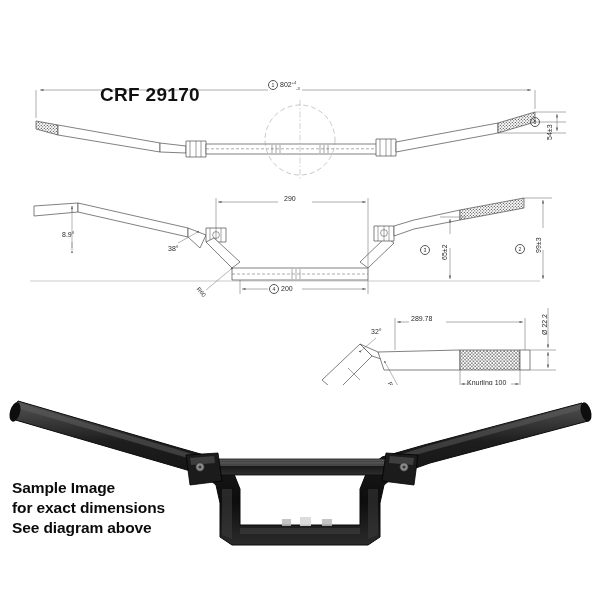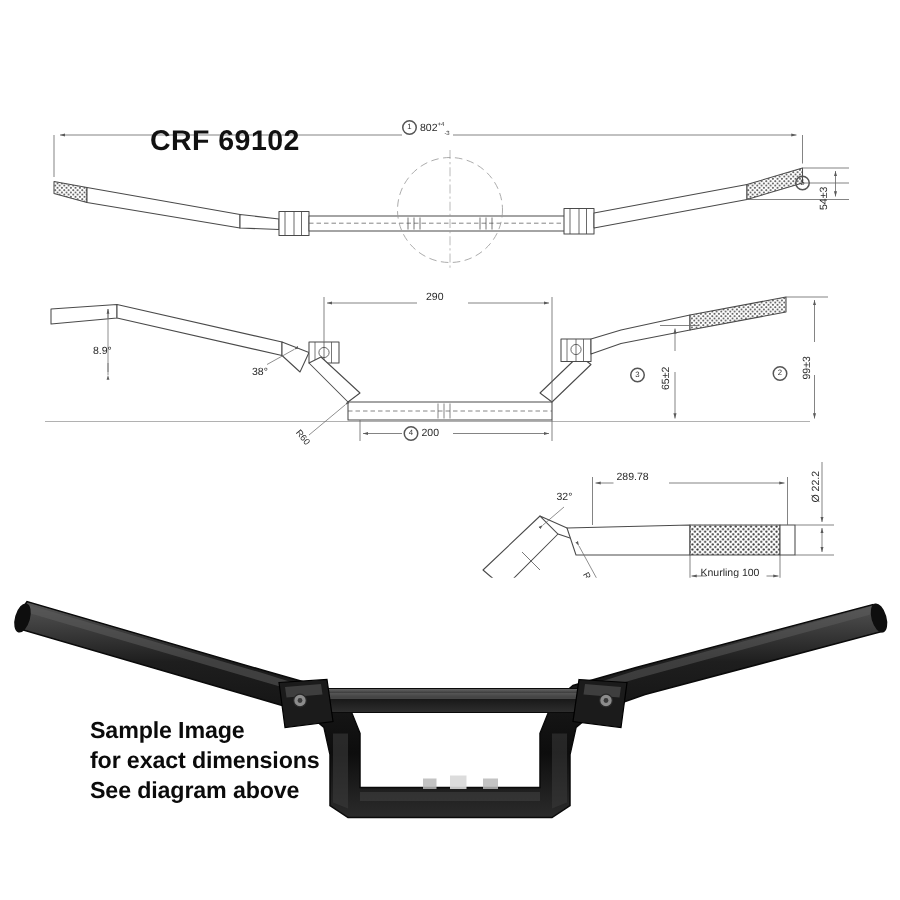--- a/index.html
+++ b/index.html
@@ -30,21 +30,21 @@
     vertical-align:middle; margin-right:2px;
   }
   .circnum.solo{margin-right:0;}
 
   
   #caption{
     left:12px; top:478px; width:230px;
     font-size:15.5px; font-weight:700; line-height:1.28;
     color:#0b0b0b; letter-spacing:-.1px;
   }
-  #caption div{white-space:nowrap;margin-left:48px;}
+  #caption div{white-space:nowrap;}
 
   svg{display:block;}
 </style>
 </head>
 <body>
 
 <div id="stage">
 
   <svg class="abs" style="left:0;top:0;" width="600" height="400" viewBox="0 0 600 400">
     <defs>
@@ -222,21 +222,21 @@
       <g stroke="#6a6a6a" stroke-width="0.55">
         <path d="M530,350 L556,350"></path>
         <path d="M530,370 L556,370"></path>
         <path d="M548,308 L548,348" marker-end="url(#arrL)"></path>
         <path d="M548,352 L548,368" marker-start="url(#arrR)" marker-end="url(#arrL)"></path>
       </g>
 
     </g>
   </svg>
 
-  <div class="abs" id="part-title">CRF 69102</div>
+  <div class="abs" id="part-title">CRF 29170</div>
 
   <div class="abs dimtxt" style="left:268px;top:80px;">
     <span class="circnum">1</span><span>802</span><sup style="font-size:4px;">+4</sup><sub style="font-size:4px;">-3</sub>
   </div>
 
   <div class="abs dimtxt" style="left:530px;top:117px;">
     <span class="circnum solo">5</span>
   </div>
   <div class="abs dimtxt" style="left:546px;top:140px;transform:rotate(-90deg);transform-origin:left top;">54±3</div>
 

